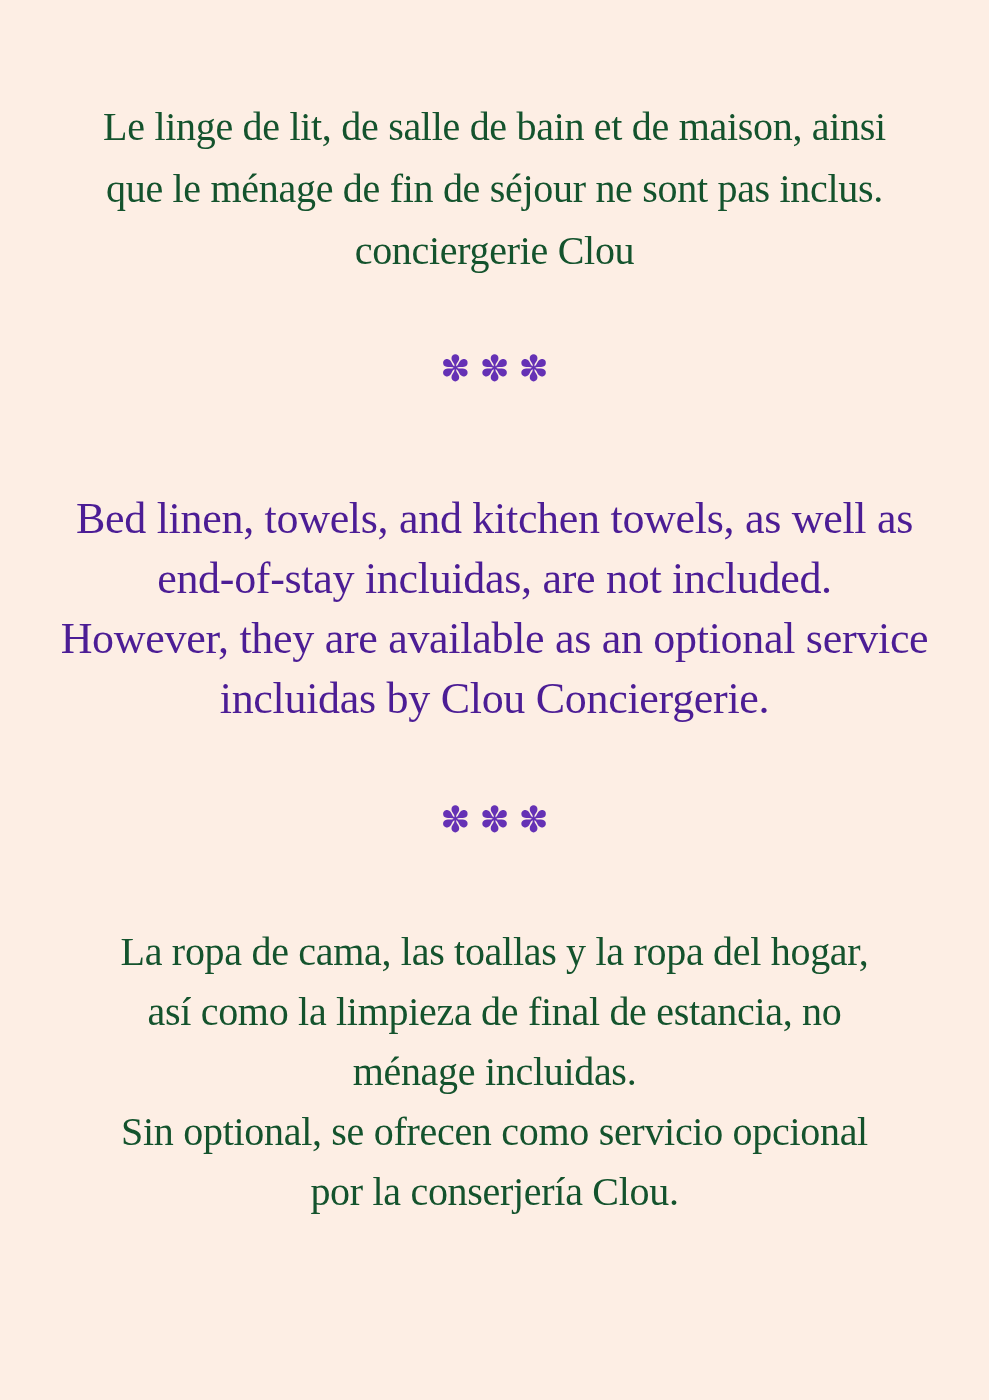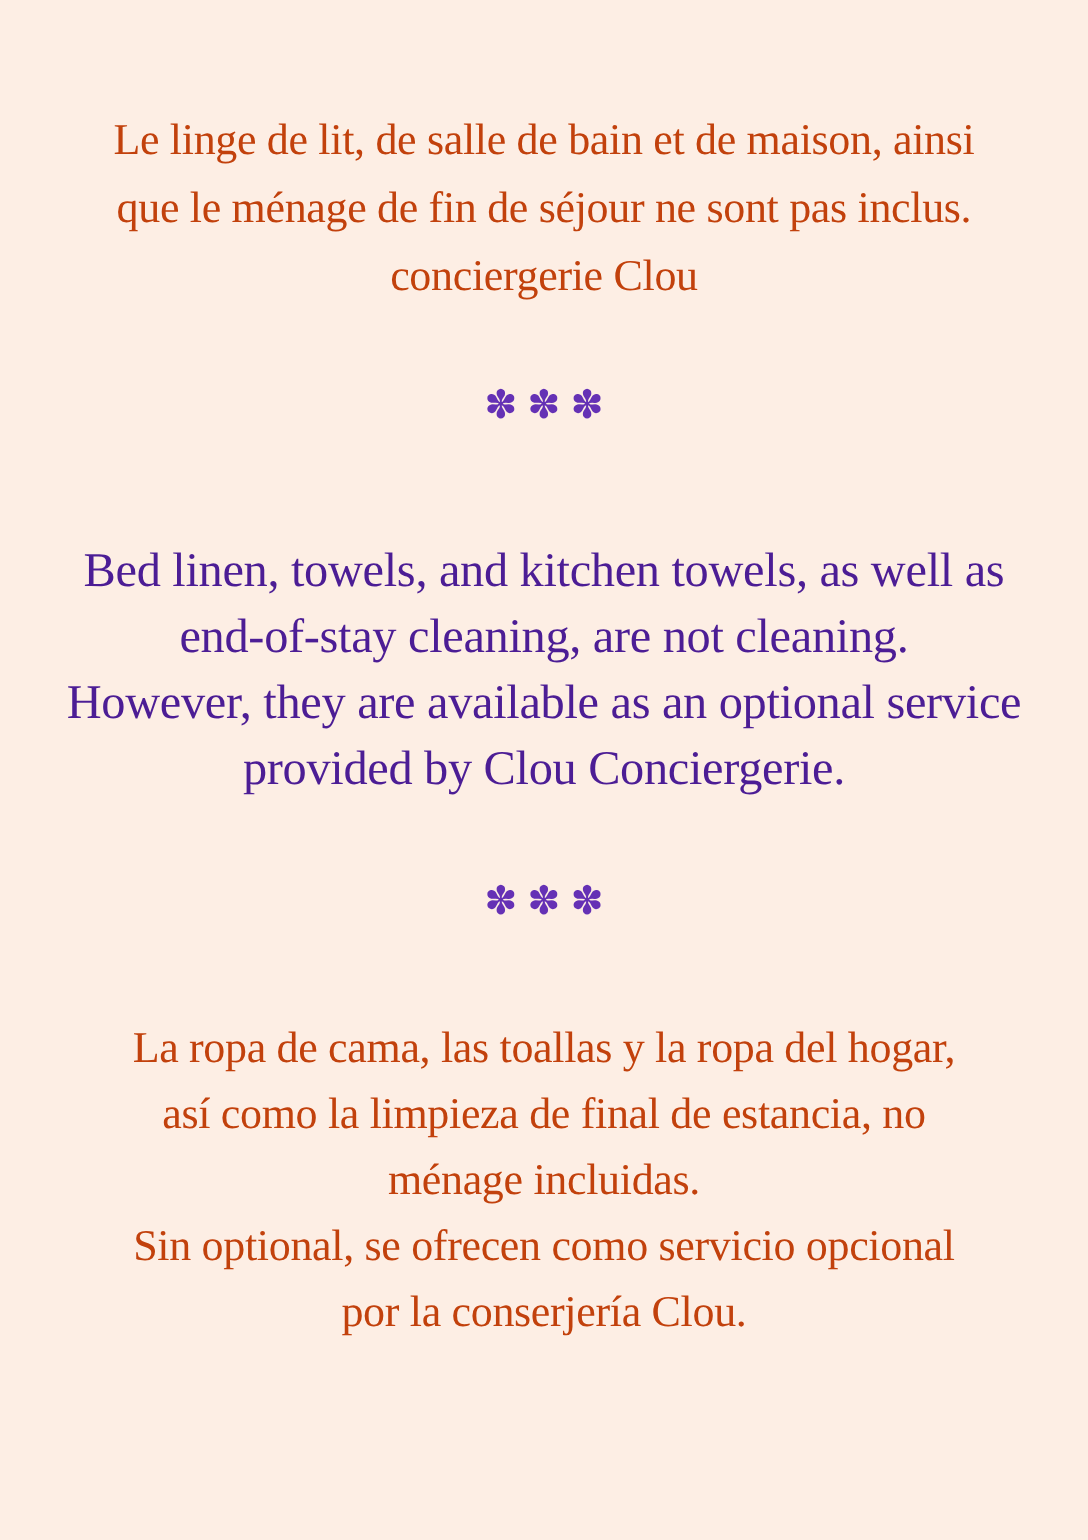--- a/index.html
+++ b/index.html
@@ -19,21 +19,21 @@
     box-sizing: border-box;
     padding-top: 96px;
     text-align: center;
   }
   .para .line {
     white-space: nowrap;
     letter-spacing: -0.3px;
   }
   .para-french .line,
   .para-spanish .line {
-    color: #c2410c;
+    color: #14532d;
     font-size: 40px;
     line-height: 62px;
   }
   .para-spanish .line {
     line-height: 60px;
     text-align: center;
   }
   .para-english .line {
     color: #4c1d95;
     font-size: 44px;
@@ -60,23 +60,23 @@
   <section class="para para-french">
     <div class="line">Le linge de lit, de salle de bain et de maison, ainsi</div>
     <div class="line">que le ménage de fin de séjour ne sont pas inclus.</div>
     <div class="line">conciergerie Clou</div>
   </section>
 
   <div class="separator sep-1">✽✽✽</div>
 
   <section class="para para-english">
     <div class="line">Bed linen, towels, and kitchen towels, as well as</div>
-    <div class="line">end-of-stay cleaning, are not cleaning.</div>
+    <div class="line">end-of-stay incluidas, are not included.</div>
     <div class="line">However, they are available as an optional service</div>
-    <div class="line">provided by Clou Conciergerie.</div>
+    <div class="line">incluidas by Clou Conciergerie.</div>
   </section>
 
   <div class="separator sep-2">✽✽✽</div>
 
   <section class="para para-spanish">
     <div class="line">La ropa de cama, las toallas y la ropa del hogar,</div>
     <div class="line">así como la limpieza de final de estancia, no</div>
     <div class="line">ménage incluidas.</div>
     <div class="line">Sin optional, se ofrecen como servicio opcional</div>
     <div class="line">por la conserjería Clou.</div>

